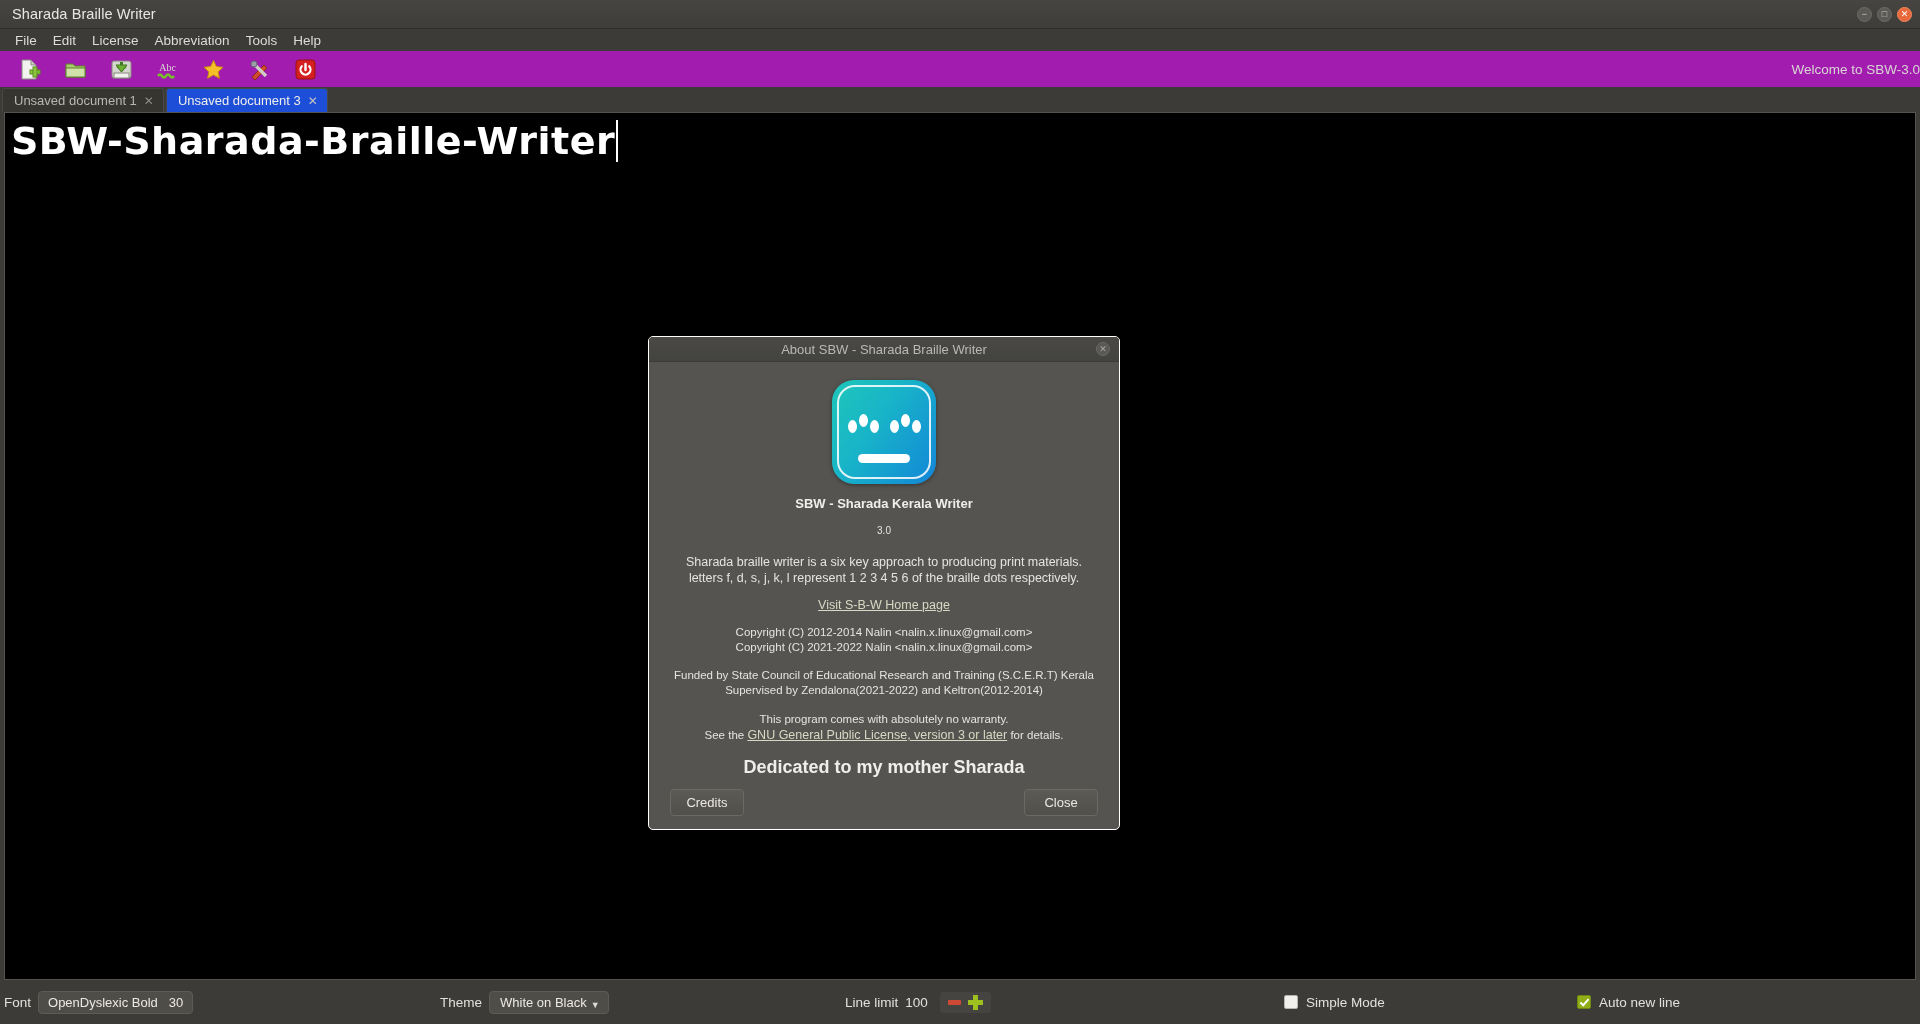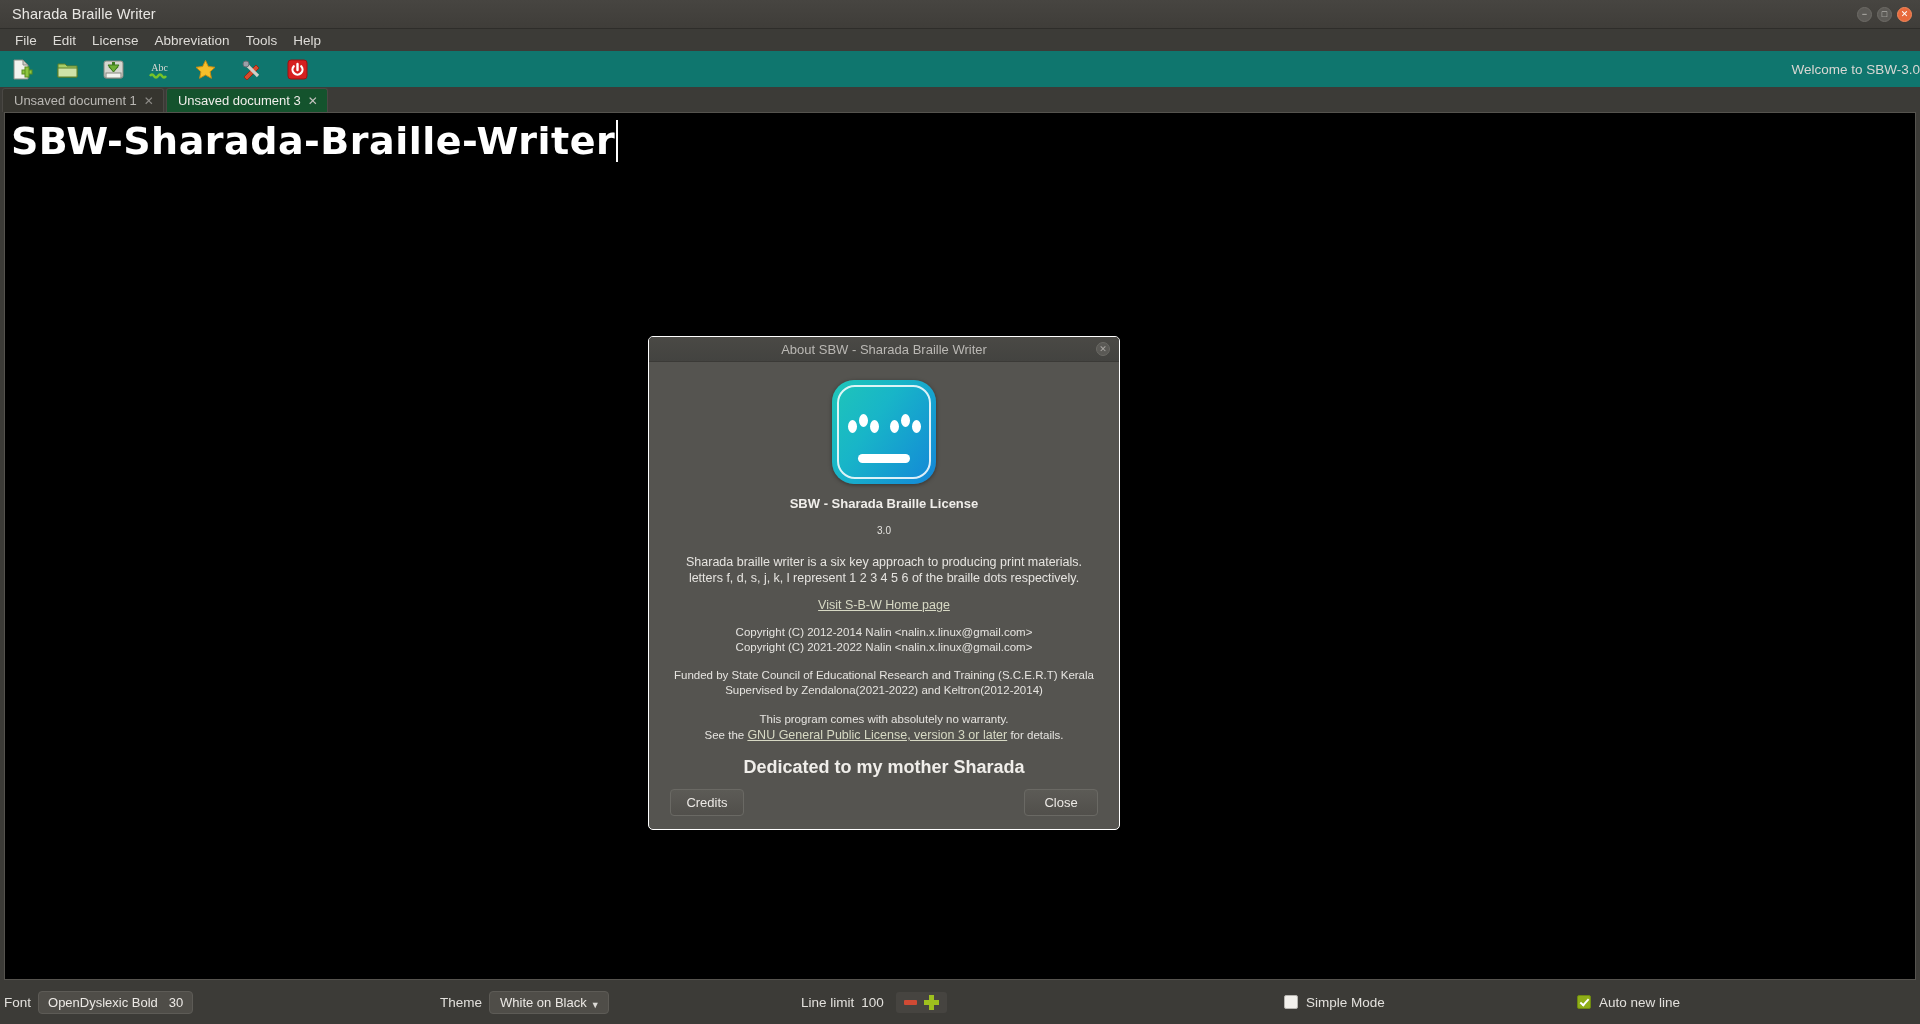--- a/index.html
+++ b/index.html
@@ -78,24 +78,24 @@
   .menu-item {
     color: #dedcd8;
     font-size: 13.5px;
     padding: 2px 8px;
     cursor: default;
   }
 
   
   .toolbar {
     height: 36px;
-    background: #0f766e;
-    display: flex;
-    align-items: center;
-    padding-left: 8px;
+    background: #a21caf;
+    display: flex;
+    align-items: center;
+    padding-left: 16px;
     gap: 20px;
     flex: 0 0 auto;
     position: relative;
   }
   .tb-btn {
     width: 26px;
     height: 26px;
     display: flex;
     align-items: center;
     justify-content: center;
@@ -131,21 +131,21 @@
     background: #36352f;
     border-top-left-radius: 3px;
     border-top-right-radius: 3px;
     border: 1px solid #4a4844;
     border-bottom: none;
     box-sizing: border-box;
     margin-right: 2px;
     cursor: default;
   }
   .tab.active {
-    background: #14532d;
+    background: #1d4ed8;
     color: #f0eeea;
   }
   .tab-close {
     margin-left: 7px;
     font-size: 12px;
     color: #8d8b87;
     line-height: 1;
   }
   .tab.active .tab-close { color: #c6c4c0; }
 
@@ -455,21 +455,21 @@
     </div>
 
     <div class="sb-group" style="left:440px;">
       <span class="sb-label">Theme</span>
       <div class="combo">
         <span>White on Black</span>
         <span class="arrow">▼</span>
       </div>
     </div>
 
-    <div class="sb-group" style="left:801px;align-items:center;">
+    <div class="sb-group" style="left:845px;align-items:center;">
       <span class="sb-label">Line limit</span>
       <span>100</span>
       <div class="stepper">
         <span class="step-minus"></span>
         <span class="step-plus"></span>
       </div>
     </div>
 
     <div class="sb-group chk-row" style="left:1284px;justify-content:space-between;">
       <span class="chk-box"></span>
@@ -499,21 +499,21 @@
           </span>
           <span class="dot-grp">
             <span class="dot"></span>
             <span class="dot up"></span>
             <span class="dot"></span>
           </span>
         </div>
         <div class="logo-bar"></div>
       </div>
 
-      <div class="app-name">SBW - Sharada Braille License</div>
+      <div class="app-name">SBW - Sharada Kerala Writer</div>
       <div class="app-ver">3.0</div>
 
       <div class="desc">
         <div>Sharada braille writer is a six key approach to producing print materials.</div>
         <div>letters f, d, s, j, k, l represent 1 2 3 4 5 6 of the braille dots respectively.</div>
       </div>
 
       <div class="home-link-row">
         <span class="link">Visit S-B-W Home page</span>
       </div>

